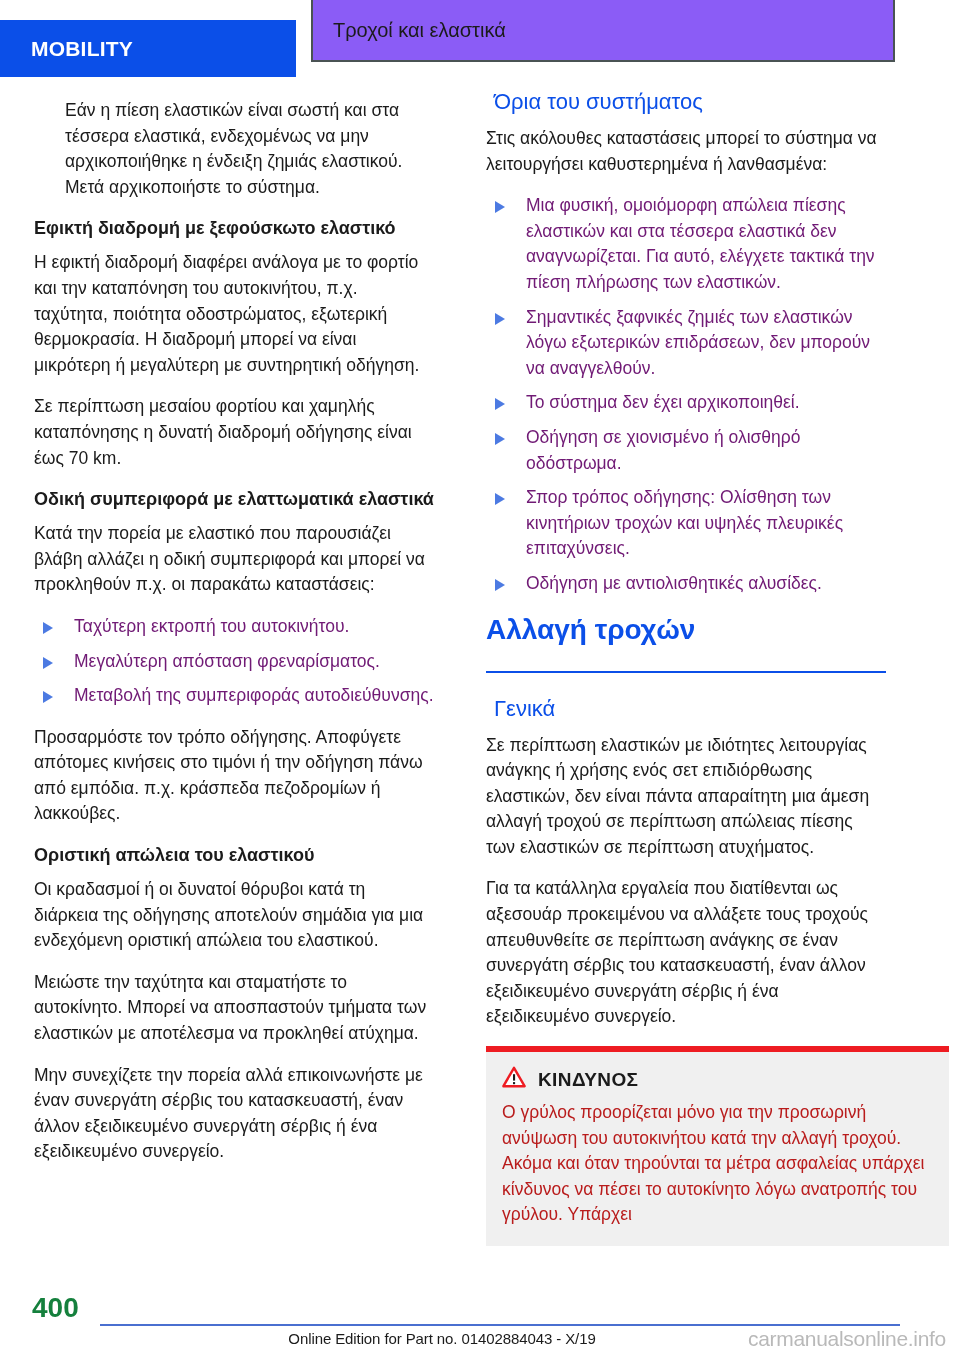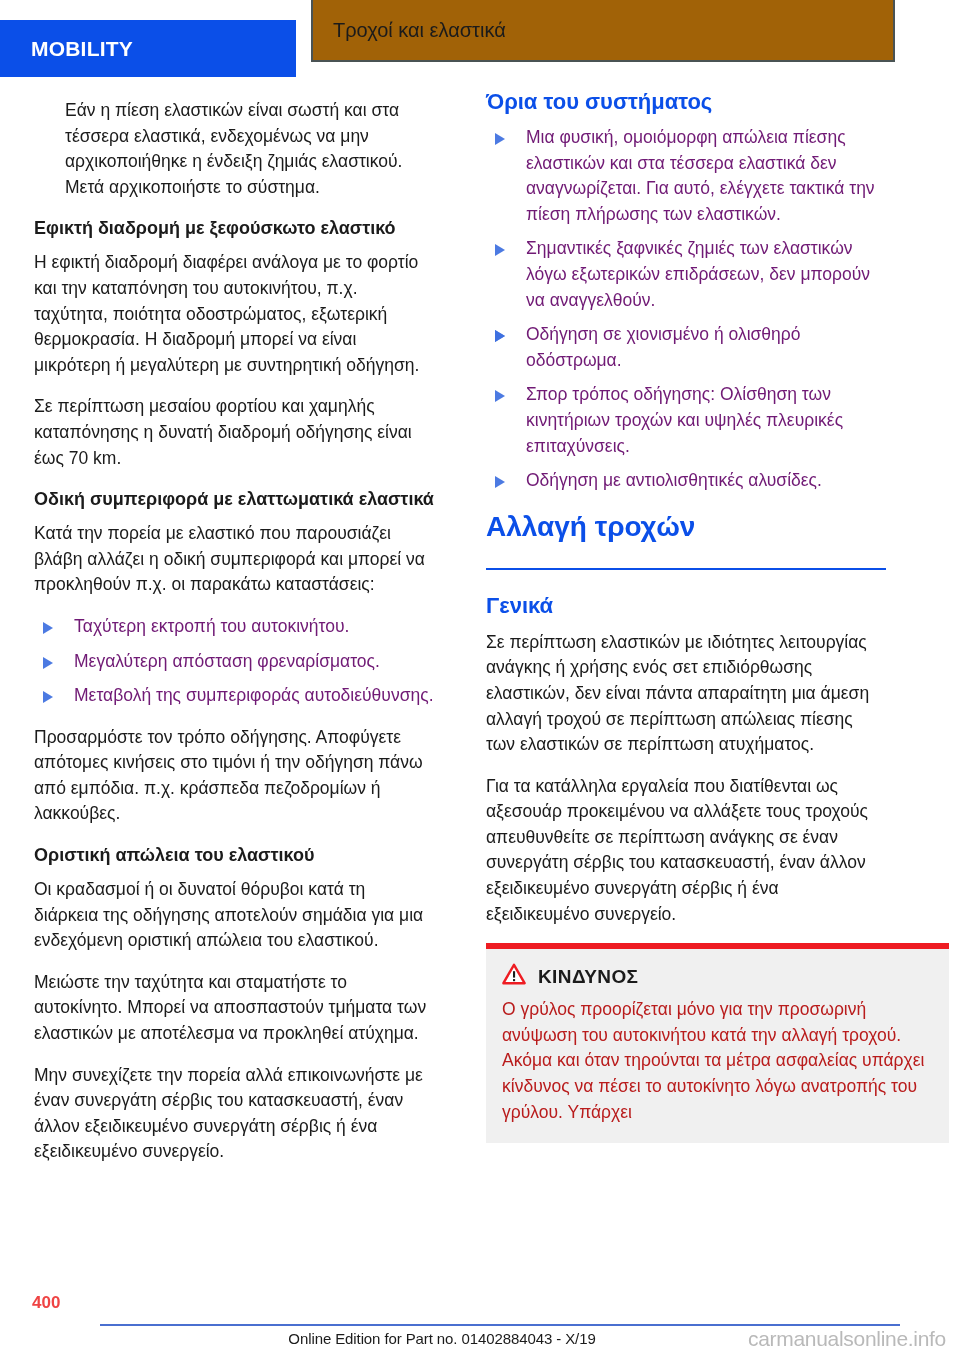--- a/index.html
+++ b/index.html
@@ -42,21 +42,21 @@
   }
   .header-section-tab {
     position: absolute;
     left: 311px;
     top: 0;
     width: 584px;
     height: 62px;
     border: 2px solid #4a5354;
     border-top: none;
     box-sizing: border-box;
-    background: #a16207;
+    background: #8b5cf6;
     display: flex;
     align-items: center;
   }
   .header-section-label {
     font-size: 20px;
     color: #1b1b1b;
     padding-left: 20px;
     line-height: 1;
   }
 
@@ -90,24 +90,24 @@
     margin: 0 0 0 0;
     font-size: 28px;
     line-height: 34px;
     font-weight: bold;
     color: #0b4fe8;
     padding-bottom: 24px;
     border-bottom: 2.5px solid #0b4fe8;
     margin-bottom: 22px;
   }
   h2.h2-blue {
-    margin: 0 0 9px 0;
+    margin: 0 0 9px 8px;
     font-size: 22px;
     line-height: 28px;
-    font-weight: bold;
+    font-weight: normal;
     color: #0b4fe8;
   }
   h3.h3-black {
     margin: 16px 0 9px 0;
     font-size: 18px;
     line-height: 24px;
     font-weight: bold;
     color: #1b1b1b;
   }
 
@@ -173,23 +173,23 @@
     position: absolute;
     left: 0;
     top: 1280px;
     width: 960px;
     height: 82px;
   }
   .footer-page-number {
     position: absolute;
     left: 32px;
     top: 14px;
-    font-size: 17px;
-    font-weight: bold;
-    color: #ef4444;
+    font-size: 28px;
+    font-weight: bold;
+    color: #15803d;
     line-height: 1;
   }
   .footer-rule {
     position: absolute;
     left: 100px;
     top: 44px;
     width: 800px;
     height: 2px;
     background: #4a6fd0;
   }
@@ -256,32 +256,34 @@
 
     <h3 class="h3-black">Οριστική απώλεια του ελαστικού</h3>
     <p class="body-text">Οι κραδασμοί ή οι δυνατοί θόρυβοι κατά τη διάρκεια της οδήγησης αποτελούν σημάδια για μια ενδεχόμενη οριστική απώλεια του ελαστικού.</p>
     <p class="body-text">Μειώστε την ταχύτητα και σταματήστε το αυτοκίνητο. Μπορεί να αποσπαστούν τμήματα των ελαστικών με αποτέλεσμα να προκληθεί ατύχημα.</p>
     <p class="body-text">Μην συνεχίζετε την πορεία αλλά επικοινωνήστε με έναν συνεργάτη σέρβις του κατασκευαστή, έναν άλλον εξειδικευμένο συνεργάτη σέρβις ή ένα εξειδικευμένο συνεργείο.</p>
   </div>
 
   <div class="col col-right">
 
     <h2 class="h2-blue">Όρια του συστήματος</h2>
+    <p class="body-text">Στις ακόλουθες καταστάσεις μπορεί το σύστημα να λειτουργήσει καθυστερημένα ή λανθασμένα:</p>
 
     <ul class="tri-list">
       <li>
         <span class="tri-marker"></span>
         <span>Μια φυσική, ομοιόμορφη απώλεια πίεσης ελαστικών και στα τέσσερα ελαστικά δεν αναγνωρίζεται. Για αυτό, ελέγχετε τακτικά την πίεση πλήρωσης των ελαστικών.</span>
       </li>
       <li>
         <span class="tri-marker"></span>
         <span>Σημαντικές ξαφνικές ζημιές των ελαστικών λόγω εξωτερικών επιδράσεων, δεν μπορούν να αναγγελθούν.</span>
       </li>
       <li>
         <span class="tri-marker"></span>
+        <span>Το σύστημα δεν έχει αρχικοποιηθεί.</span>
       </li>
       <li>
         <span class="tri-marker"></span>
         <span>Οδήγηση σε χιονισμένο ή ολισθηρό οδόστρωμα.</span>
       </li>
       <li>
         <span class="tri-marker"></span>
         <span>Σπορ τρόπος οδήγησης: Ολίσθηση των κινητήριων τροχών και υψηλές πλευρικές επιταχύνσεις.</span>
       </li>
       <li>

